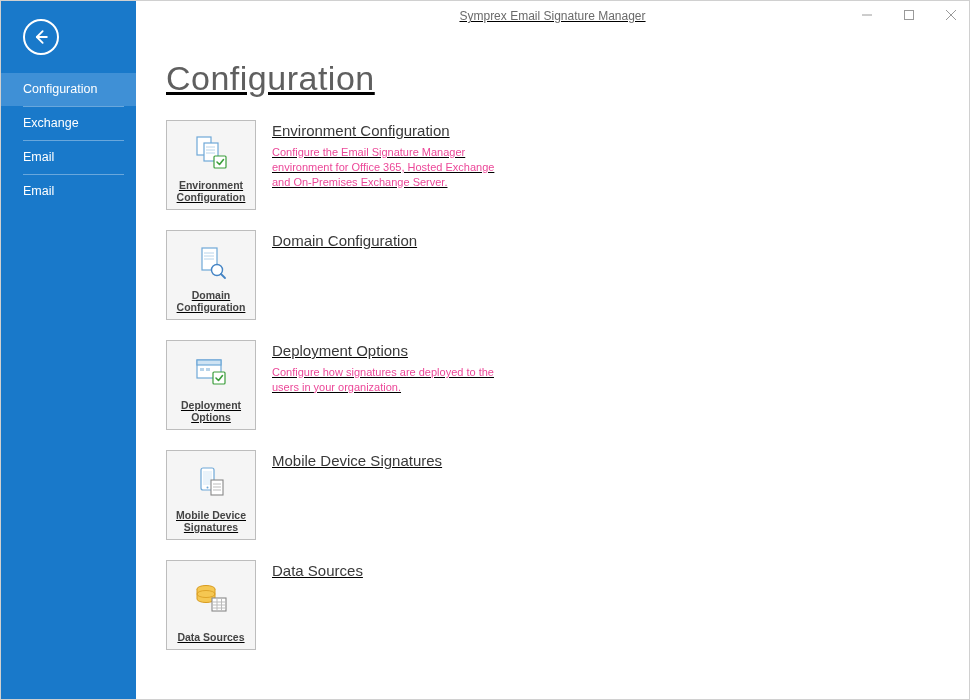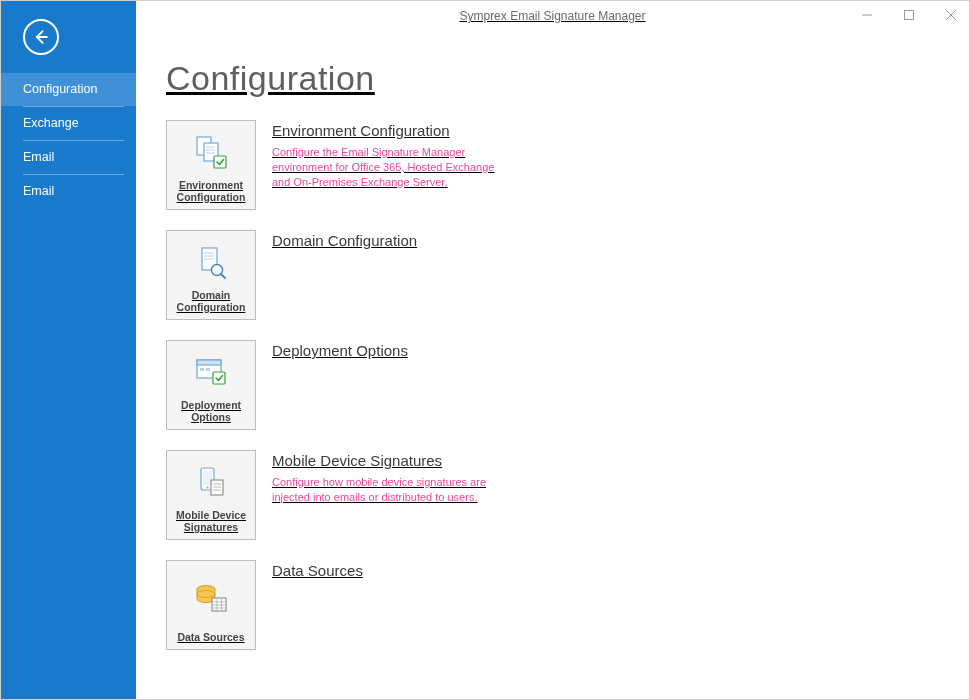--- a/index.html
+++ b/index.html
@@ -147,41 +147,41 @@
                 <rect x="10" y="14" width="4" height="3" fill="#b8d4ea"></rect>
                 <rect x="16" y="14" width="4" height="3" fill="#b8d4ea"></rect>
                 <rect x="23" y="18" width="12" height="12" rx="1" fill="#fff" stroke="#3b9e3b" stroke-width="1.2"></rect>
                 <path d="M26 24 L28.5 26.5 L32.5 21.5" stroke="#3b9e3b" stroke-width="1.6" fill="none" stroke-linecap="round" stroke-linejoin="round"></path>
               </svg>
             </div>
             <div class="tile-label">Deployment Options</div>
           </div>
           <div class="tile-desc">
             <div class="desc-title">Deployment Options</div>
+            <div class="desc-body">Configure how signatures are deployed to the users in your organization.</div>
           </div>
         </div>
 
         <div class="tile-row">
           <div class="tile">
             <div class="tile-icon">
               <svg width="42" height="38" viewBox="0 0 42 38">
                 <rect x="11" y="4" width="13" height="22" rx="2" fill="#fff" stroke="#6fa8d8" stroke-width="1.2"></rect>
                 <rect x="13" y="7" width="9" height="14" fill="#eaf3fa"></rect>
                 <circle cx="17.5" cy="23.5" r="1" fill="#6fa8d8"></circle>
                 <rect x="21" y="16" width="12" height="15" fill="#fff" stroke="#888" stroke-width="1.1"></rect>
                 <line x1="23" y1="20" x2="31" y2="20" stroke="#bbb"></line>
                 <line x1="23" y1="23" x2="31" y2="23" stroke="#bbb"></line>
                 <line x1="23" y1="26" x2="31" y2="26" stroke="#bbb"></line>
               </svg>
             </div>
             <div class="tile-label">Mobile Device Signatures</div>
           </div>
           <div class="tile-desc">
             <div class="desc-title">Mobile Device Signatures</div>
-            <div class="desc-body">Configure how mobile device signatures are injected into emails or distributed to users.</div>
           </div>
         </div>
 
         <div class="tile-row">
           <div class="tile">
             <div class="tile-icon">
               <svg width="42" height="38" viewBox="0 0 42 38">
                 <ellipse cx="16" cy="9" rx="9" ry="3.5" fill="#f5c752" stroke="#d89b1e" stroke-width="1"></ellipse>
                 <path d="M7 9 v10 a9 3.5 0 0 0 18 0 V9" fill="#f5c752" stroke="#d89b1e" stroke-width="1"></path>
                 <ellipse cx="16" cy="14" rx="9" ry="3.5" fill="none" stroke="#d89b1e" stroke-width="0.8"></ellipse>

